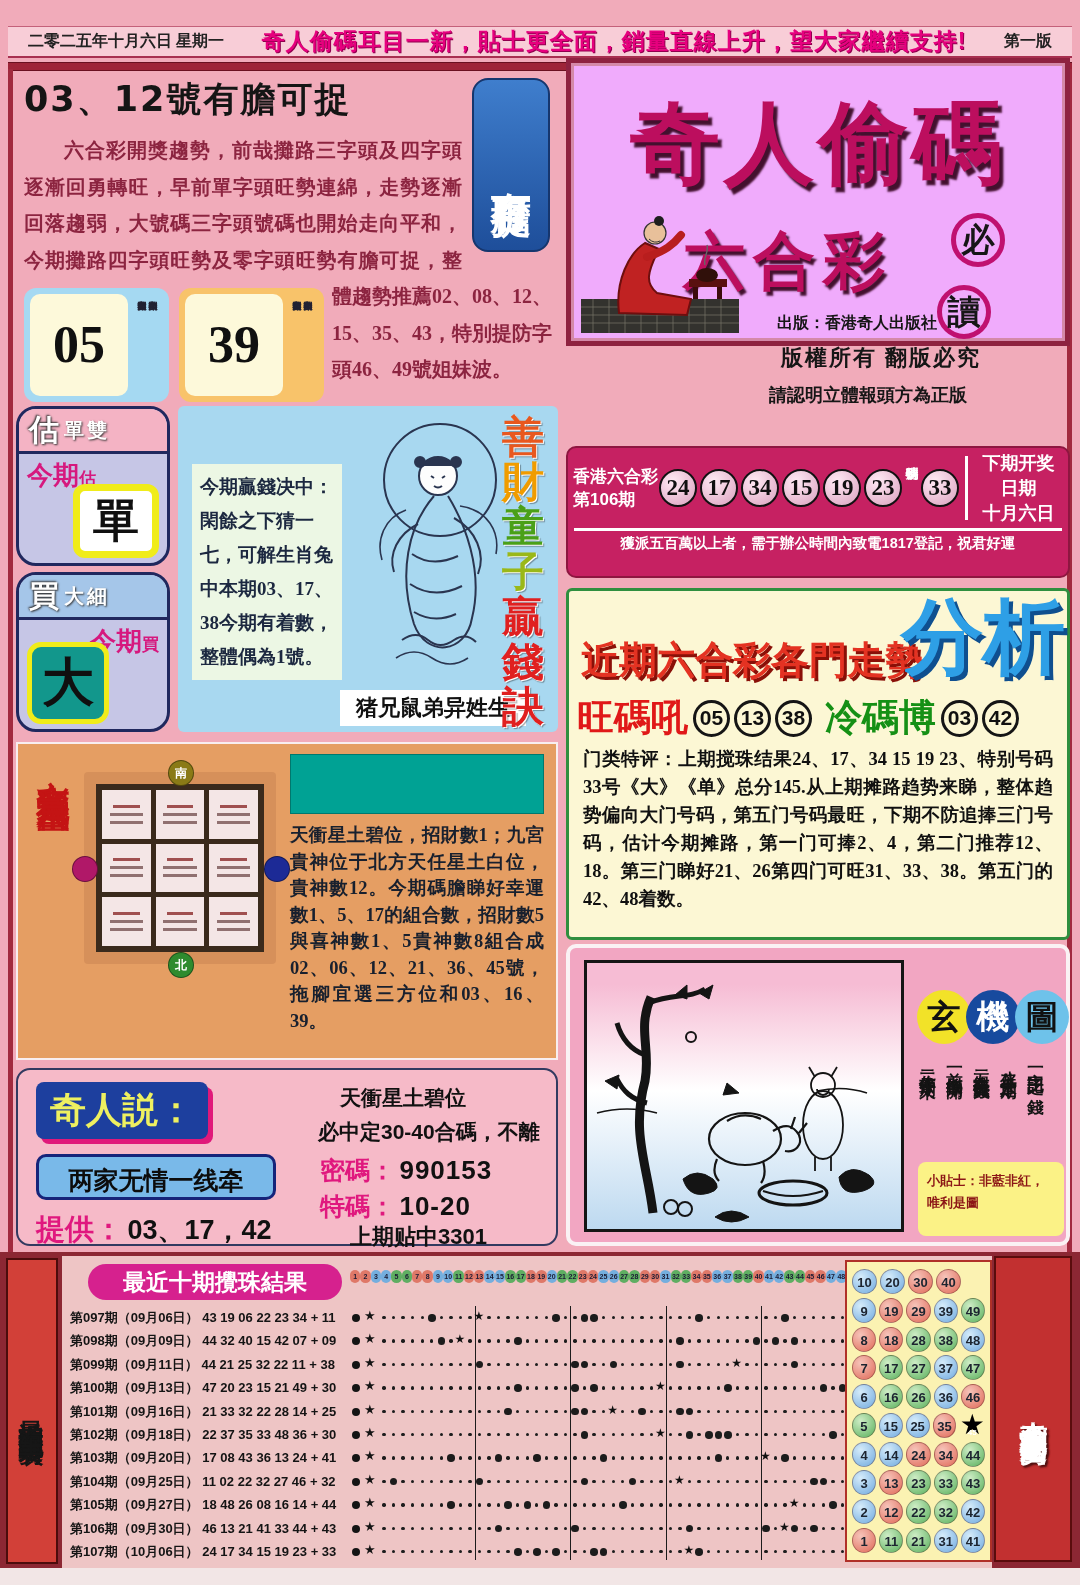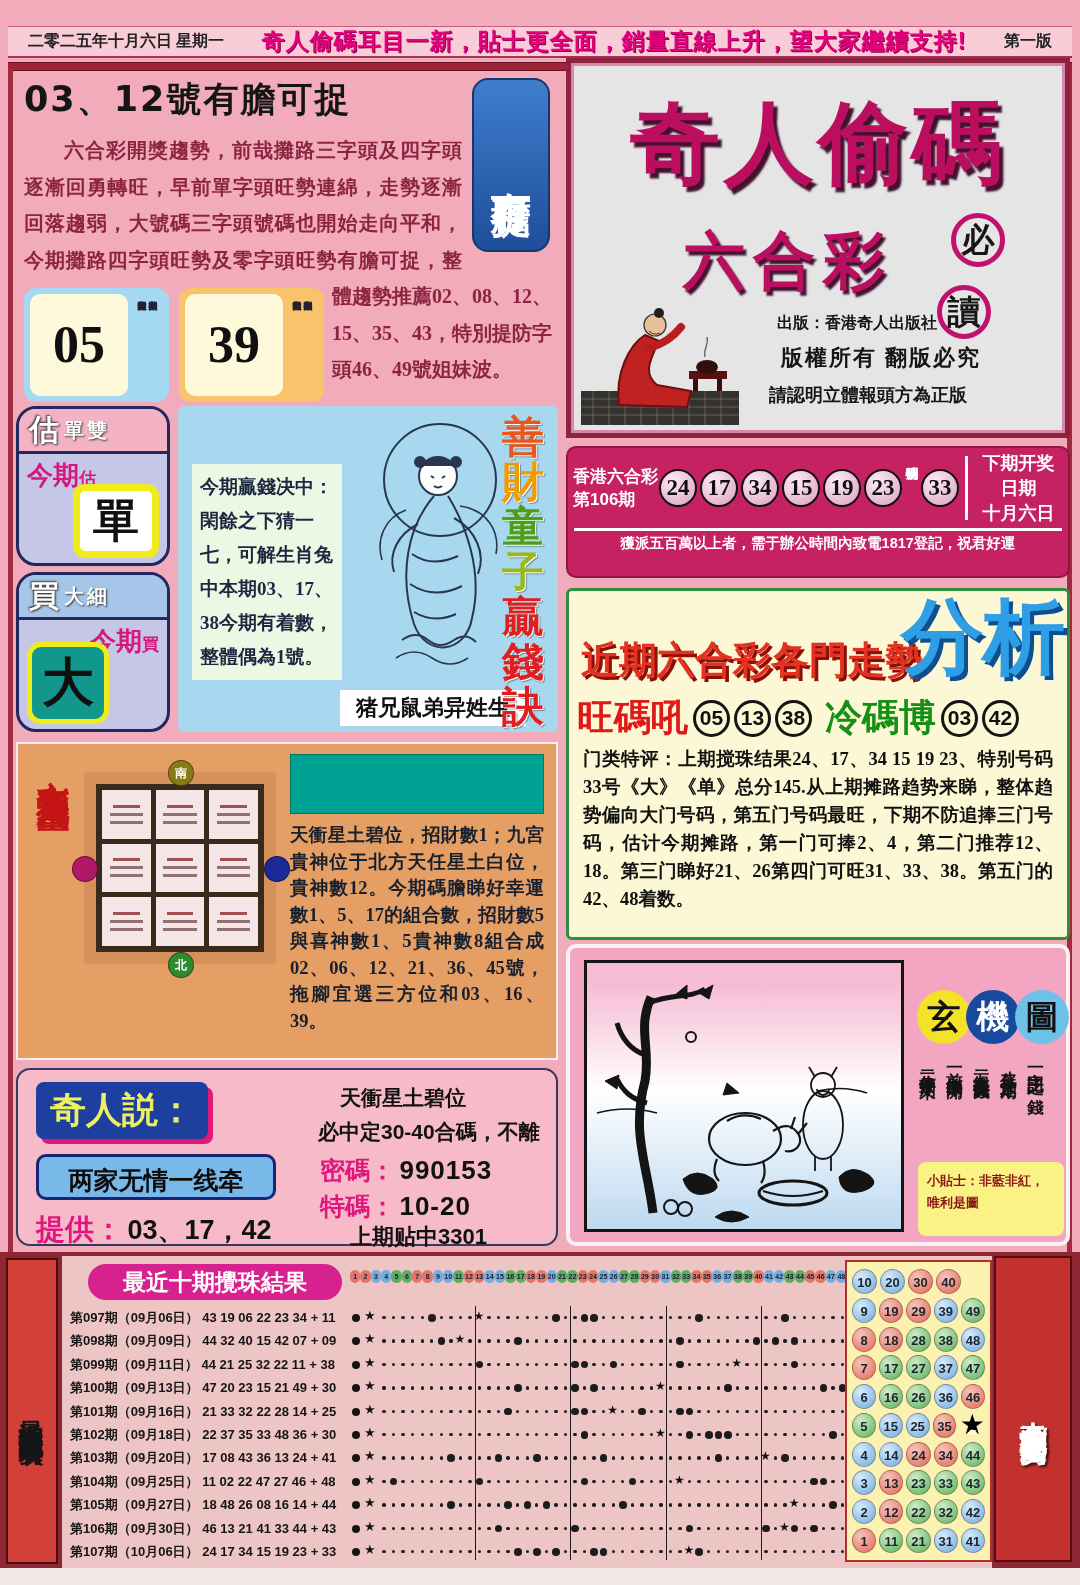--- a/index.html
+++ b/index.html
@@ -105,21 +105,21 @@
   .q-line{position:absolute;color:#111;font-weight:bold;font-size:21px}
   #q-r1{left:322px;top:14px}
   #q-r2{left:300px;top:48px}
   #q-code{position:absolute;left:302px;top:84px}
   #q-spec{position:absolute;left:302px;top:120px}
   .q-clabel{color:#e0187e;font-family:"Liberation Serif",serif;font-weight:bold;font-size:25px}
   .q-cval{color:#111;font-weight:bold;font-size:26px;letter-spacing:1px}
   #q-last{position:absolute;left:332px;top:152px;color:#111;font-weight:bold;font-size:22px}
 
   
-  #mast{left:566px;top:58px;width:504px;height:380px;background:#e5e5e5;border:5px solid #8e2240;
+  #mast{left:566px;top:58px;width:504px;height:288px;background:#f0abfc;border:5px solid #8e2240;
         box-shadow:inset 0 0 0 3px #d489a8;box-sizing:border-box}
   #mast-t1{position:absolute;left:0;right:0;top:20px;text-align:center;font-family:"Liberation Serif",serif;
            font-weight:bold;font-size:90px;color:#bc0e5e;letter-spacing:4px;text-shadow:4px 5px 2px #43102e;white-space:nowrap}
   #mast-t2{position:absolute;left:112px;top:156px;font-family:"Liberation Serif",serif;font-weight:bold;font-size:62px;
            color:#bc0e5e;letter-spacing:8px;text-shadow:3px 4px 2px #43102e}
   .stamp{position:absolute;width:54px;height:54px;border:5px solid #c01070;border-radius:50%;display:flex;align-items:center;
          justify-content:center;font-weight:bold;font-size:33px;color:#161616;font-family:"Liberation Serif",serif;box-sizing:border-box}
   #stamp1{right:60px;top:150px}
   #stamp2{right:74px;top:222px}
   #mast-pub{position:absolute;left:206px;top:250px;color:#161616;font-weight:bold;font-size:16px}
@@ -560,21 +560,21 @@
           <span class="st stG">49</span>
         </div>
       <div id="hist-list">
           <div class="hrow">第097期（09月06日） 43 19 06 22 23 34 + 11</div>
           <div class="hrow">第098期（09月09日） 44 32 40 15 42 07 + 09</div>
           <div class="hrow">第099期（09月11日） 44 21 25 32 22 11 + 38</div>
           <div class="hrow">第100期（09月13日） 47 20 23 15 21 49 + 30</div>
           <div class="hrow">第101期（09月16日） 21 33 32 22 28 14 + 25</div>
           <div class="hrow">第102期（09月18日） 22 37 35 33 48 36 + 30</div>
           <div class="hrow">第103期（09月20日） 17 08 43 36 13 24 + 41</div>
-          <div class="hrow">第104期（09月25日） 11 02 22 47 27 46 + 48</div>
+          <div class="hrow">第104期（09月25日） 11 02 22 32 27 46 + 32</div>
           <div class="hrow">第105期（09月27日） 18 48 26 08 16 14 + 44</div>
           <div class="hrow">第106期（09月30日） 46 13 21 41 33 44 + 43</div>
           <div class="hrow">第107期（10月06日） 24 17 34 15 19 23 + 33</div>
         </div>
       <div id="dotarea">
           <div class="vline" style="left: 124.725px;"></div>
           <div class="vline" style="left: 220.225px;"></div>
           <div class="vline" style="left: 315.725px;"></div>
           <div class="vline" style="left: 411.225px;"></div>
           <div class="drow" style="top: 0px;">

